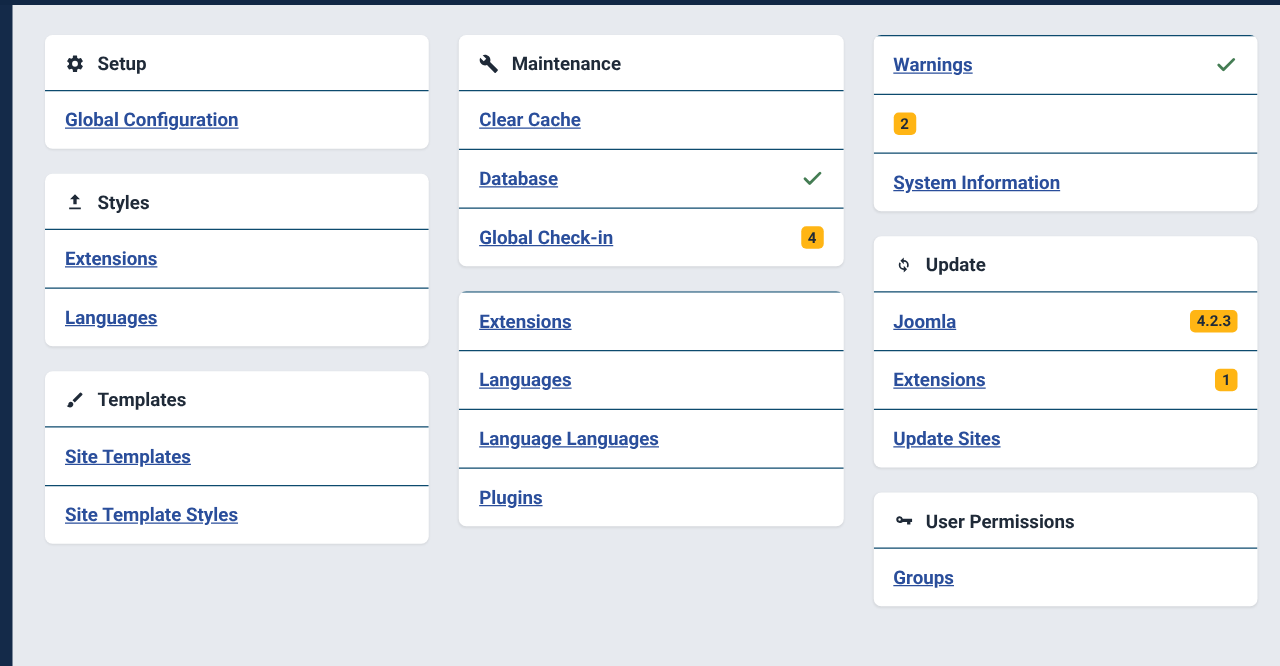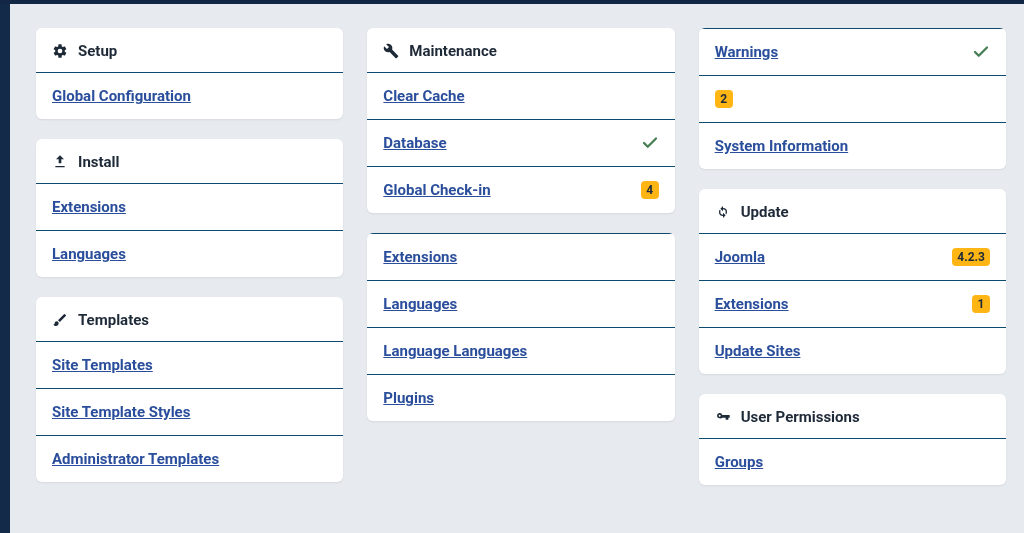--- a/index.html
+++ b/index.html
@@ -114,21 +114,21 @@
       </div>
     </div>
 
     <div class="card">
       <div class="card-header">
         <span class="icon">
           <svg viewBox="0 0 24 24" fill="currentColor">
               <path d="M5 20h14v-2H5v2zM12 2 6 8h4v6h4V8h4l-6-6z"></path>
             </svg>
         </span>
-        <span>Install</span>
+        <span>Styles</span>
       </div>
       <div class="item">
         <a>Extensions</a>
       </div>
       <div class="item">
         <a>Languages</a>
       </div>
     </div>
 
     <div class="card">
@@ -138,23 +138,20 @@
               <path d="M7 14c-1.66 0-3 1.34-3 3 0 1.31-1.16 2-2 2 .92 1.22 2.49 2 4 2 2.21 0 4-1.79 4-4 0-1.66-1.34-3-3-3zM20.71 4.63l-1.34-1.34a1 1 0 0 0-1.41 0L9 12.25 11.75 15l8.96-8.96a1 1 0 0 0 0-1.41z"></path>
             </svg>
         </span>
         <span>Templates</span>
       </div>
       <div class="item">
         <a>Site Templates</a>
       </div>
       <div class="item">
         <a>Site Template Styles</a>
-      </div>
-      <div class="item">
-        <a>Administrator Templates</a>
       </div>
     </div>
 
   </div>
 
   <div class="column">
 
     <div class="card">
       <div class="card-header">
         <span class="icon">

